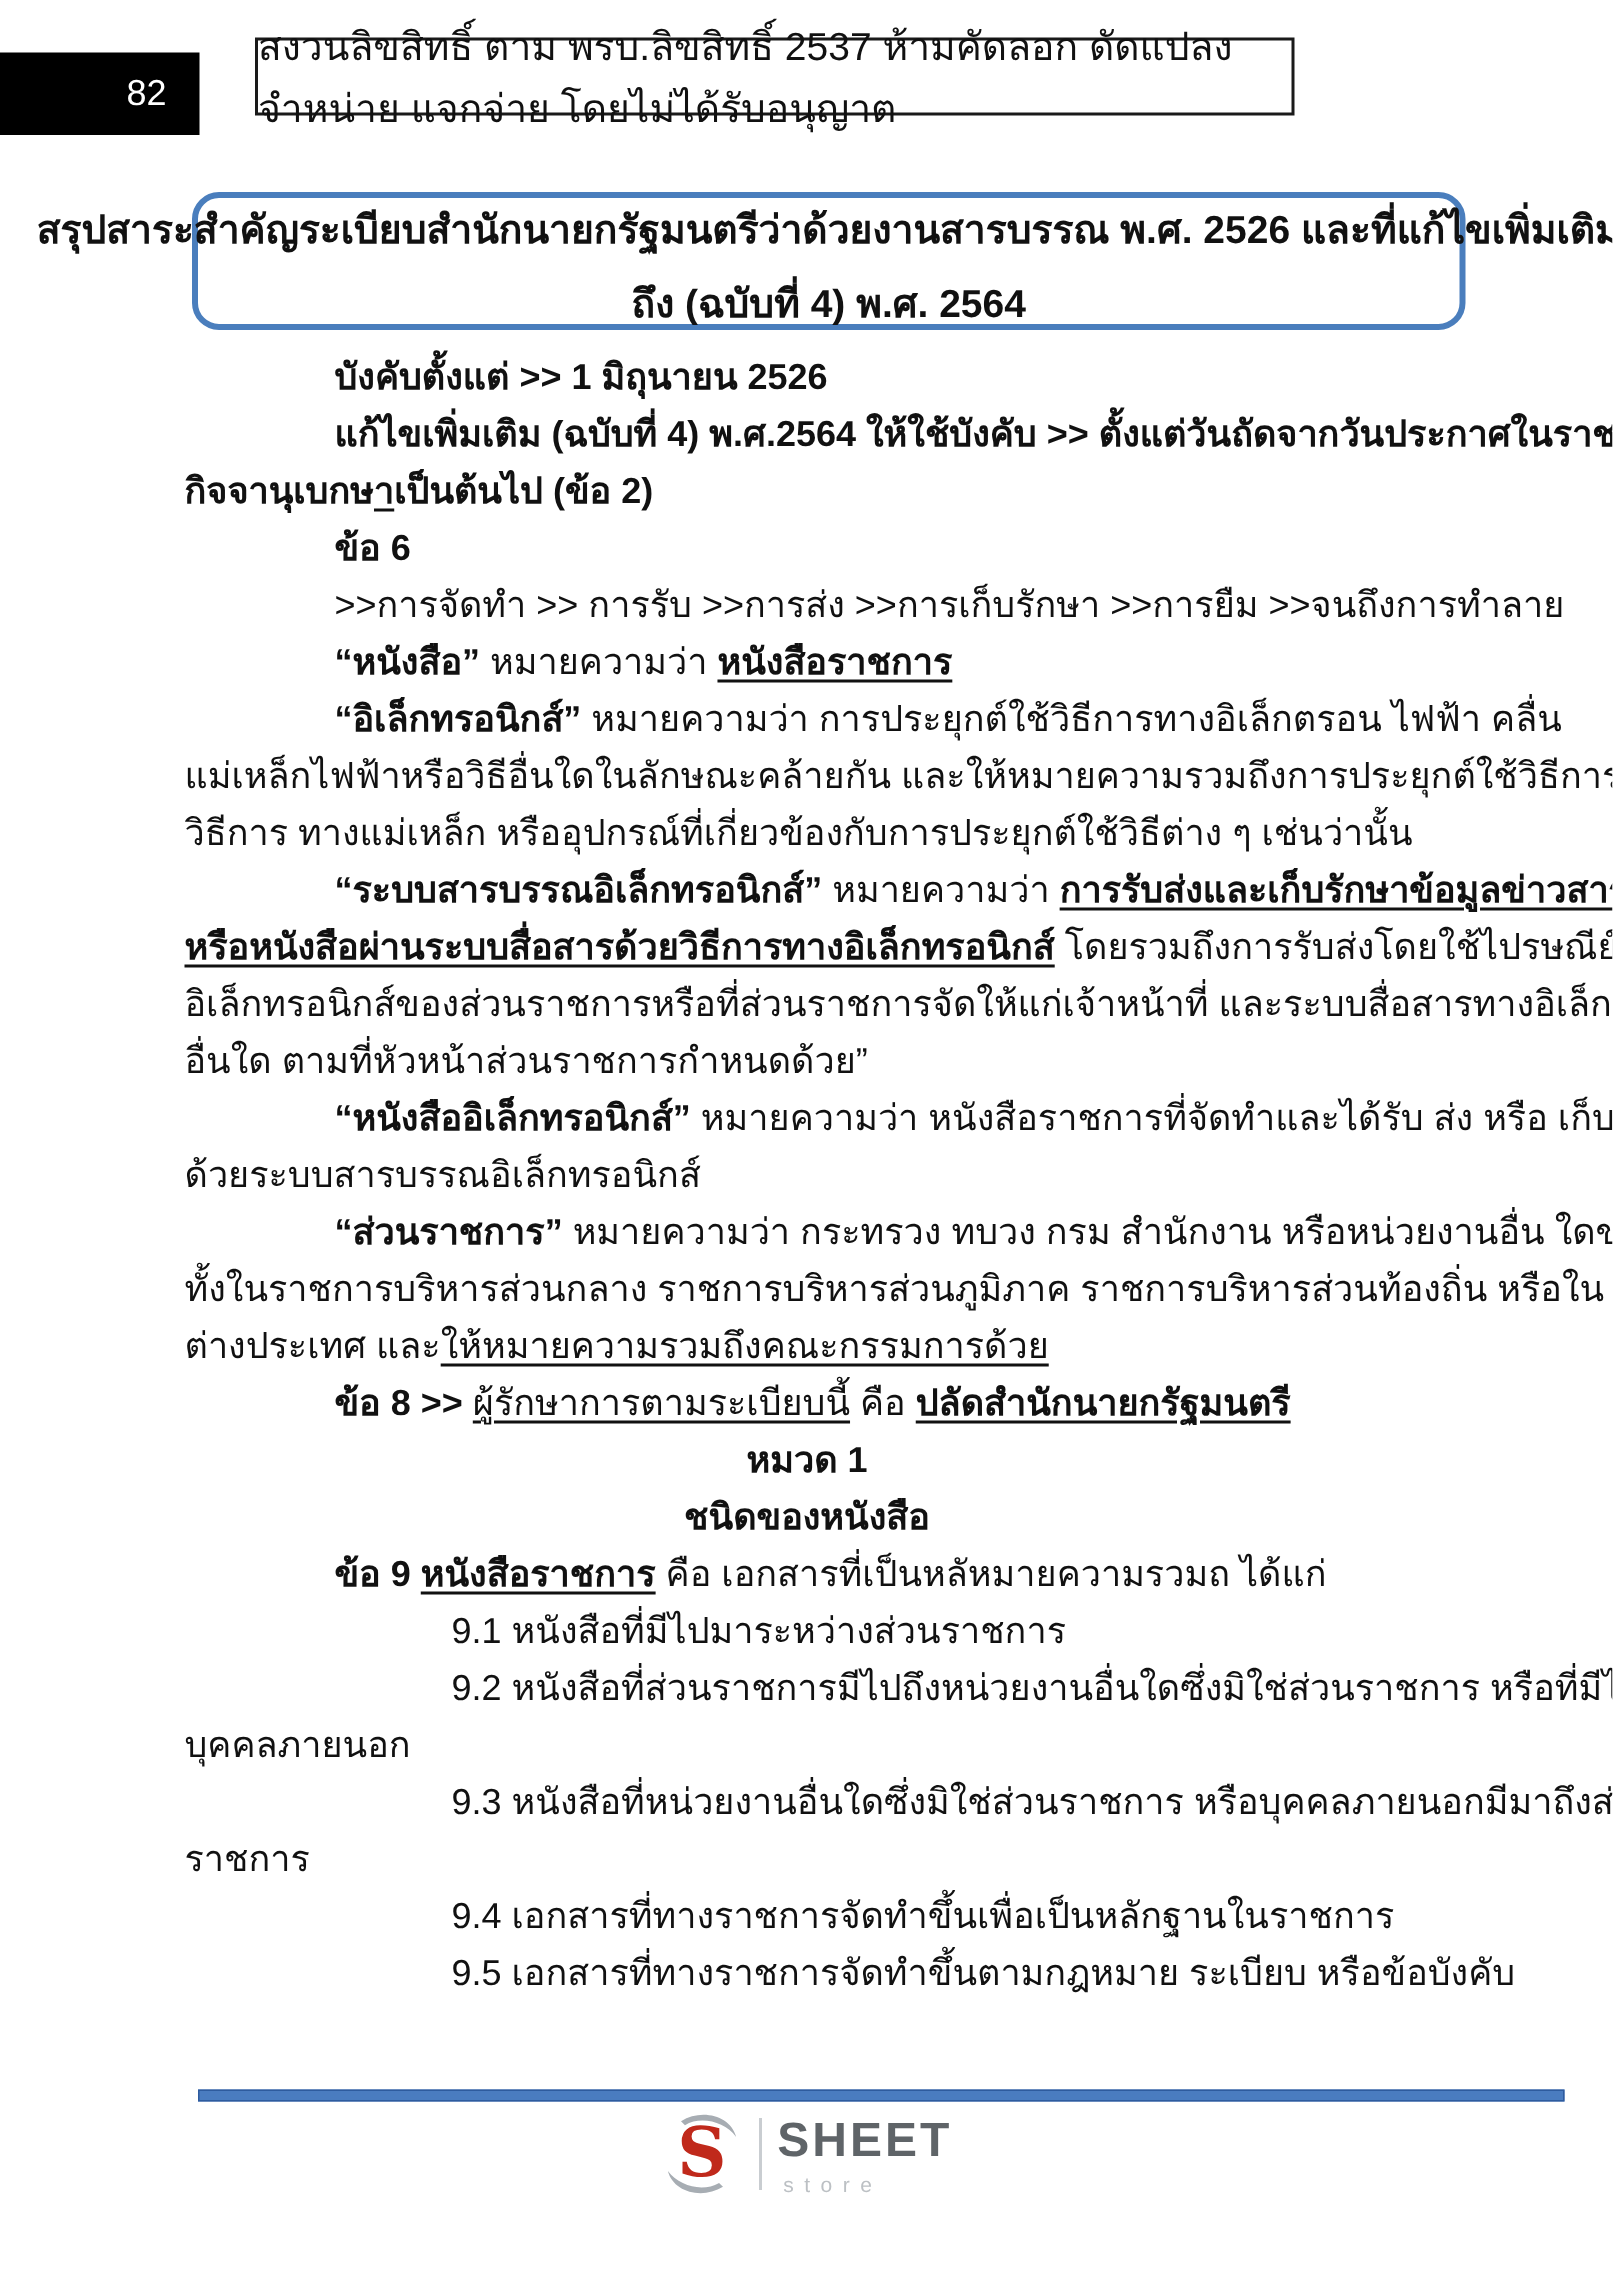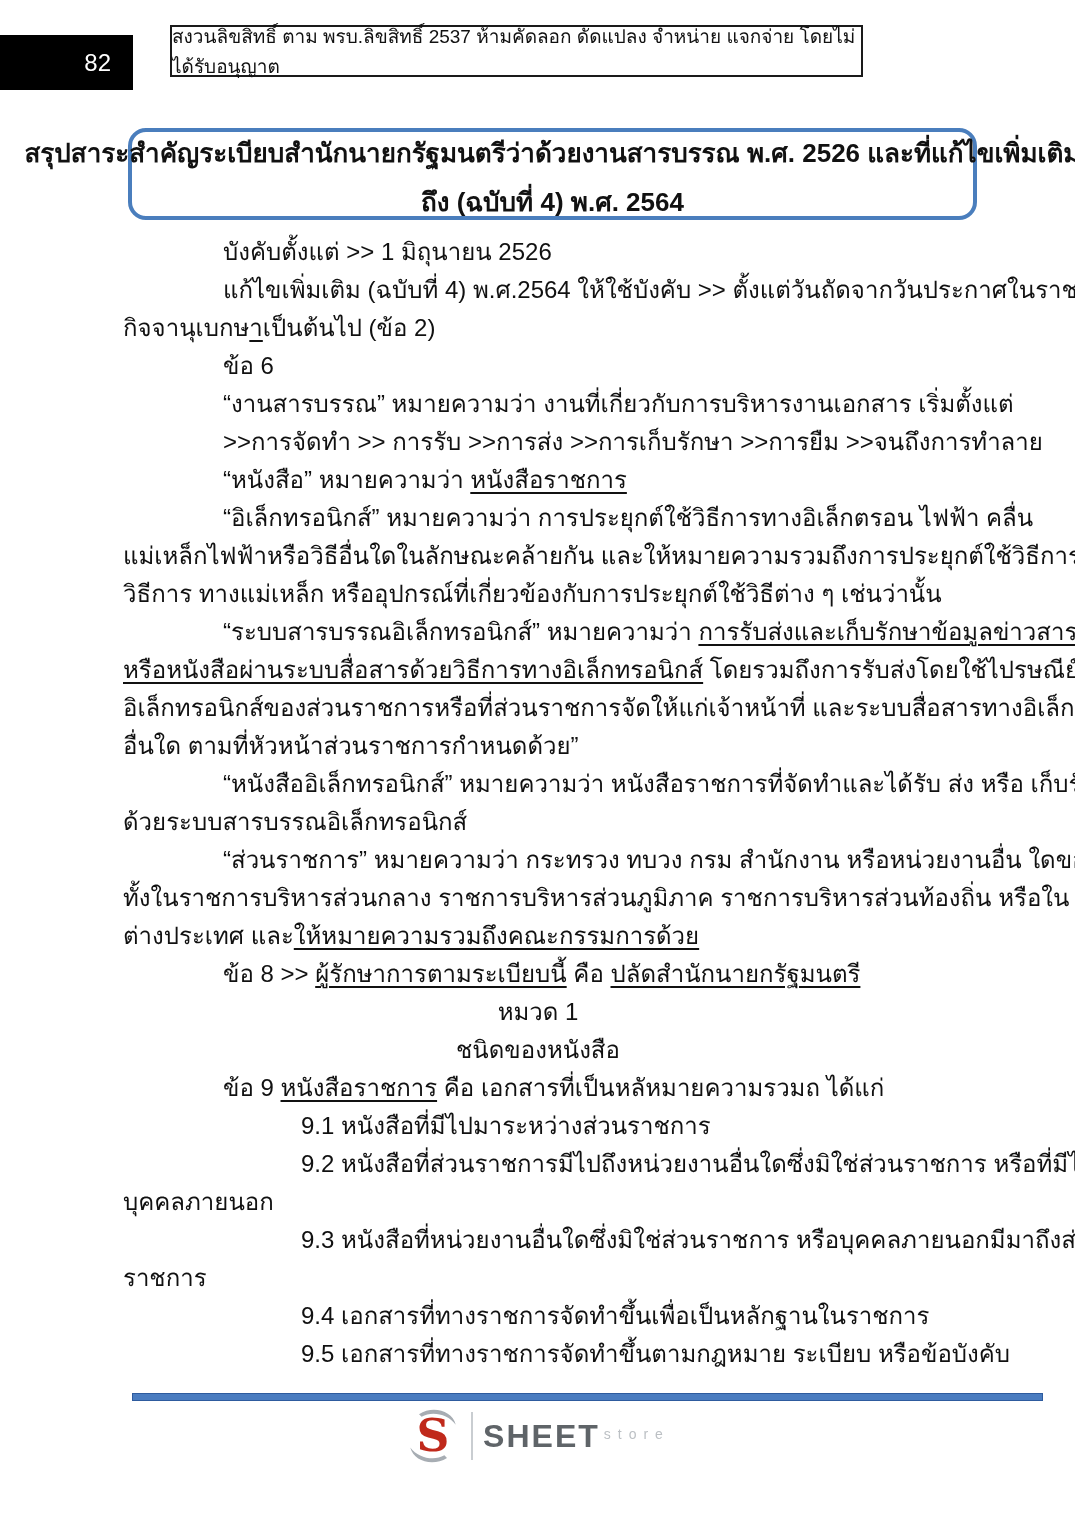--- a/index.html
+++ b/index.html
@@ -5,46 +5,46 @@
   html,body{margin:0;padding:0;background:#ffffff;}
   .page{position:relative;width:1075px;height:1521px;background:#ffffff;overflow:hidden;
         font-family:"Liberation Sans","DejaVu Sans",sans-serif;color:#111;}
 
   
   .page-num-box{position:absolute;left:0;top:35px;width:133px;height:55px;background:#000;
                 color:#fff;font-size:24px;line-height:55px;text-align:right;padding-right:22px;
                 box-sizing:border-box;}
   .copyright-box{position:absolute;left:170px;top:25px;width:693px;height:52px;
                  border:2px solid #1a1a1a;box-sizing:border-box;display:flex;
-                 align-items:center;justify-content:center;font-size:19px;color:#111;}
+                 align-items:center;justify-content:center;font-size:26px;color:#111;}
 
   
   .title-box{position:absolute;left:128px;top:128px;width:849px;height:92px;
              border:4px solid #4a7ebd;border-radius:18px;box-sizing:border-box;
              display:flex;flex-direction:column;align-items:center;
              gap:8px;background:#fff;}
   .title-line{font-size:26px;font-weight:700;color:#111;white-space:nowrap;}
 
   
   .doc-body{position:absolute;left:123px;top:233px;width:830px;}
   .line{font-size:24px;line-height:38px;height:38px;white-space:nowrap;color:#111;}
   .line.center{text-align:center;}
   .line.indent-p1{padding-left:100px;}
   .line.indent-p2{padding-left:178px;}
-  .b{font-weight:400;}
+  .b{font-weight:700;}
   .u{text-decoration:underline;text-underline-offset:4px;text-decoration-thickness:1.5px;}
   .i{}
 
   
   .footer-rule{position:absolute;left:132px;top:1393px;width:911px;height:8px;
                background:#4a7cc0;border:1px solid #2e5b9e;box-sizing:border-box;}
   .logo{position:absolute;left:0;top:1408px;width:1075px;display:flex;
         align-items:center;justify-content:center;gap:10px;}
   .logo-divider{width:2px;height:48px;background:#c9cdd1;}
-  .logo-textcol{display:flex;flex-direction:row;line-height:1;}
+  .logo-textcol{display:flex;flex-direction:column;line-height:1;}
   .logo-name{font-size:32px;font-weight:700;color:#5f6468;letter-spacing:2px;}
   .logo-sub{font-size:14px;color:#bcc0c4;letter-spacing:7px;margin-top:7px;padding-left:4px;}
 </style>
 </head>
 <body>
 
 <div class="page">
 
   <div class="page-num-box">
     <span>82</span>
@@ -57,21 +57,20 @@
   <div class="title-box">
     <div class="title-line">สรุปสาระสำคัญระเบียบสำนักนายกรัฐมนตรีว่าด้วยงานสารบรรณ พ.ศ. 2526 และที่แก้ไขเพิ่มเติม</div>
     <div class="title-line">ถึง (ฉบับที่ 4) พ.ศ. 2564</div>
   </div>
 
   <div class="doc-body">
       <div class="line indent-p1"><span class="b">บังคับตั้งแต่ &gt;&gt; 1 มิถุนายน 2526</span></div>
       <div class="line indent-p1"><span class="b">แก้ไขเพิ่มเติม  (ฉบับที่ 4)  พ.ศ.2564   ให้ใช้บังคับ  &gt;&gt;  ตั้งแต่วันถัดจากวันประกาศในราช</span></div>
       <div class="line"><span class="b">กิจจานุเบกษ</span><span class="b u">า</span><span class="b">เป็นต้นไป (ข้อ 2)</span></div>
       <div class="line indent-p1"><span class="b">ข้อ 6</span></div>
-      <div class="line indent-p1"><span class="b">“งานสารบรรณ” หมายความว่า</span><span> งานที่เกี่ยวกับการบริหารงานเอกสาร  เริ่มตั้งแต่</span></div>
       <div class="line indent-p1"><span>&gt;&gt;การจัดทำ &gt;&gt; การรับ &gt;&gt;การส่ง &gt;&gt;การเก็บรักษา &gt;&gt;การยืม &gt;&gt;จนถึงการทำลาย</span></div>
       <div class="line indent-p1"><span class="b">“หนังสือ”</span><span>  หมายความว่า </span><span class="b u">หนังสือราชการ</span></div>
       <div class="line indent-p1"><span class="b">“อิเล็กทรอนิกส์”</span><span> หมายความว่า การประยุกต์ใช้วิธีการทางอิเล็กตรอน ไฟฟ้า คลื่น</span></div>
       <div class="line"><span>แม่เหล็กไฟฟ้าหรือวิธีอื่นใดในลักษณะคล้ายกัน  และให้หมายความรวมถึงการประยุกต์ใช้วิธีการทางแสง</span></div>
       <div class="line"><span>วิธีการ ทางแม่เหล็ก หรืออุปกรณ์ที่เกี่ยวข้องกับการประยุกต์ใช้วิธีต่าง ๆ เช่นว่านั้น</span></div>
       <div class="line indent-p1"><span class="b">“ระบบสารบรรณอิเล็กทรอนิกส์”</span><span> หมายความว่า </span><span class="b u">การรับส่งและเก็บรักษาข้อมูลข่าวสาร</span></div>
       <div class="line"><span class="b u">หรือหนังสือผ่านระบบสื่อสารด้วยวิธีการทางอิเล็กทรอนิกส์</span><span> โดยรวมถึงการรับส่งโดยใช้ไปรษณีย์</span></div>
       <div class="line"><span>อิเล็กทรอนิกส์ของส่วนราชการหรือที่ส่วนราชการจัดให้แก่เจ้าหน้าที่  และระบบสื่อสารทางอิเล็กทรอนิกส์</span></div>
       <div class="line"><span>อื่นใด ตามที่หัวหน้าส่วนราชการกำหนดด้วย”</span></div>
       <div class="line indent-p1"><span class="b">“หนังสืออิเล็กทรอนิกส์”</span><span> หมายความว่า หนังสือราชการที่จัดทำและได้รับ ส่ง หรือ เก็บรักษา</span></div>

